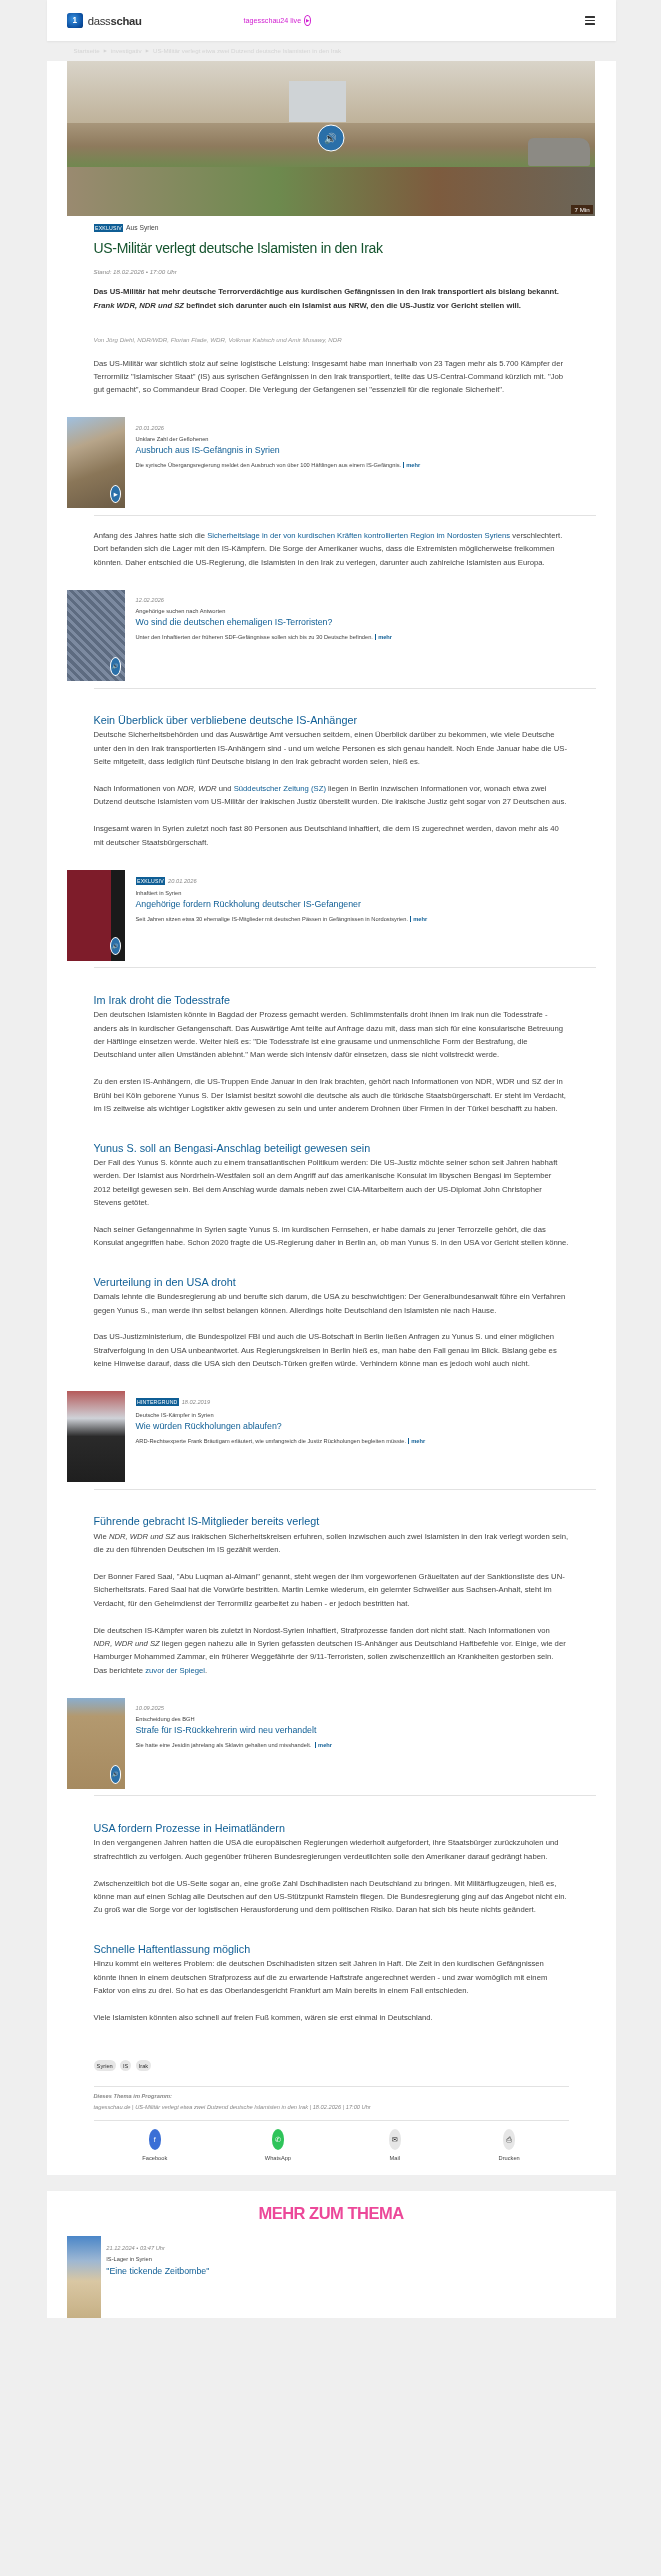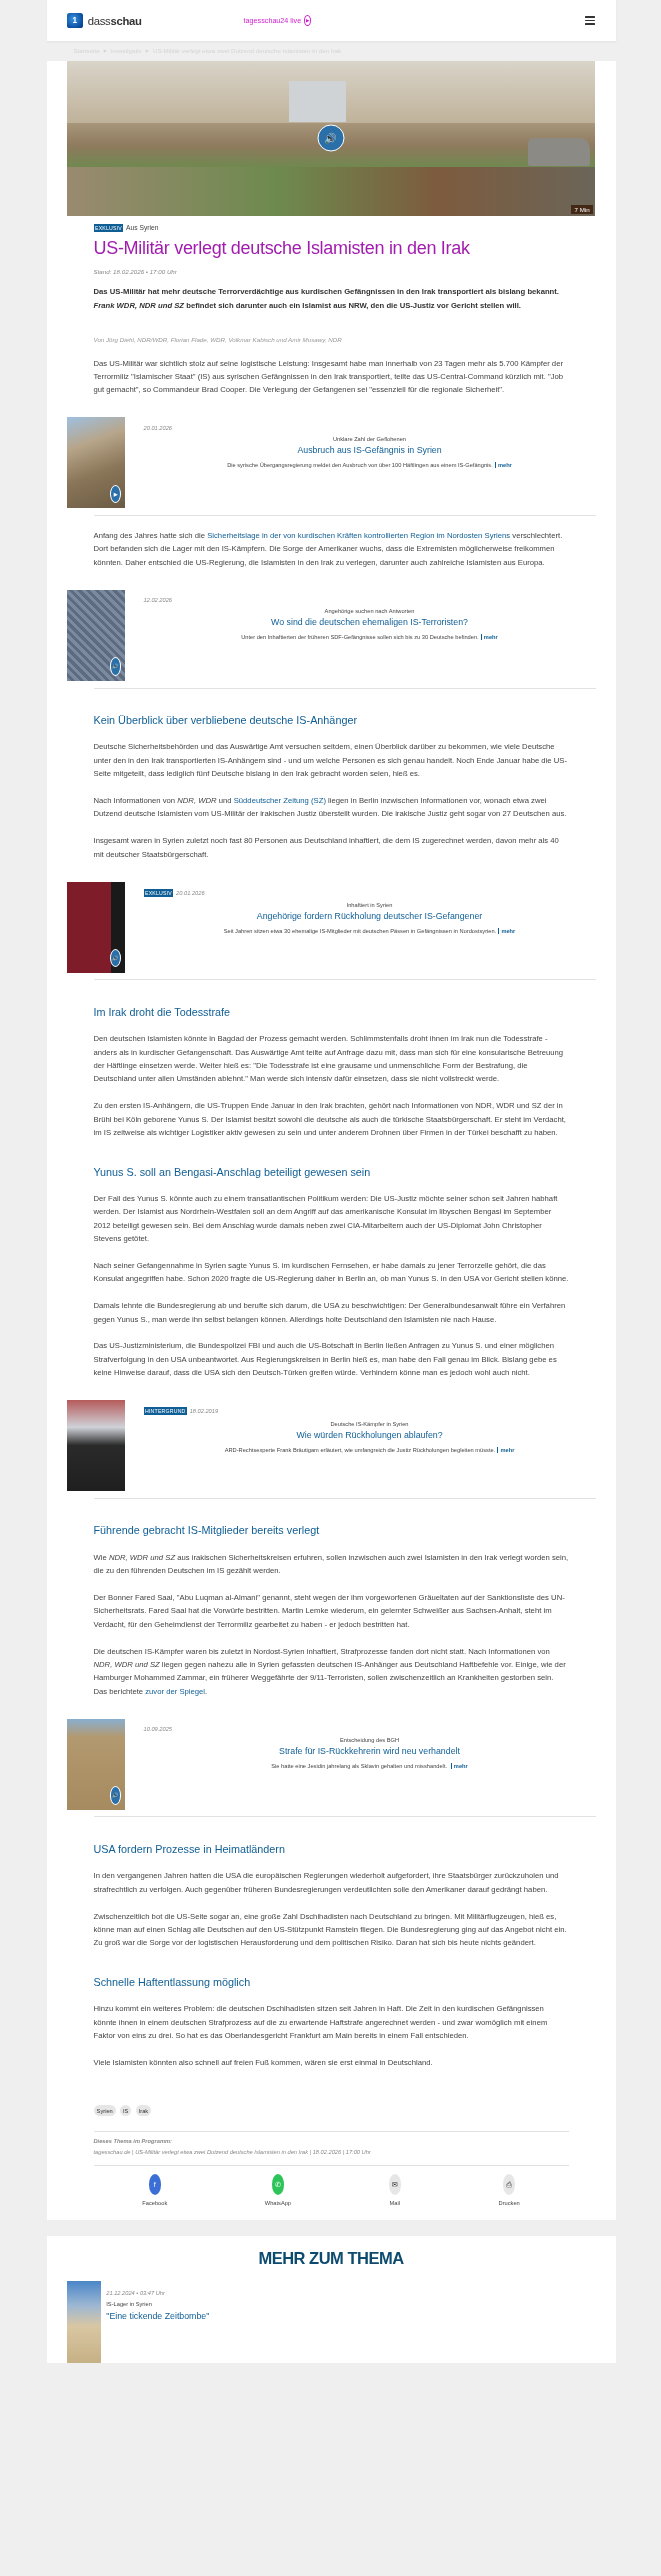--- a/index.html
+++ b/index.html
@@ -28,32 +28,32 @@
   .hero .wall { position:absolute; left:222px; top:20.6px; width:57px; height:41px; background:#cfd3d6; }
   .hero .car { position:absolute; left:461px; top:77px; width:62px; height:28px; background:#8c8a84; border-radius: 5.2px 10.3px 2.1px 2.1px; }
   .hero .grass { position:absolute; left:0; top:106px; width:100%; height:49px; background: linear-gradient(90deg,#9a8a70,#6d8a4e 40%,#7d5b3e 70%,#6b6558); }
   .hero-play { position:absolute; left: 50%; top: 50%; transform: translate(-50%,-50%); width: 27px; height: 27px; border-radius: 50%; background: #2a6fa8; border:1px solid #fff; display:flex; align-items:center; justify-content:center; color:#fff; font-size: 10.3px; cursor:pointer; }
   .hero-duration { position:absolute; right: 2.1px; bottom: 2.1px; background: rgba(60,30,10,0.85); color:#fff; font-size: 6.2px; padding: 1px 3.1px; }
 
   .article { padding: 0 47px; }
   .topline { margin-top: 8.2px; display:flex; align-items:center; gap: 2.6px; }
   .badge { background: #0f5e95; color: #fff; font-size: 5.2px; padding: 1px 1.5px; letter-spacing: 0.2px; }
   .dachzeile { font-size: 6.7px; color: #444; }
-  .headline { margin-top: 5.2px; font-size: 18px; line-height: 23px; color: #a21caf; font-weight: normal; letter-spacing: -0.3px; }
+  .headline { margin-top: 5.2px; font-size: 14px; line-height: 23px; color: #14532d; font-weight: normal; letter-spacing: -0.3px; }
   .stand { margin-top: 8.2px; font-size: 6.2px; color: #888; font-style: italic; }
   .intro { margin-top: 10.3px; font-size: 7.7px; line-height: 13.4px; font-weight: bold; color: #333; }
   .author { margin-top: 24px; font-size: 6.2px; color: #999; font-style: italic; }
   p.body { font-size: 7.7px; line-height: 13.4px; color: #444; margin-top: 13.4px; }
   p.body.first { }
   .link-u { color: #0f5e95; }
   h2.sub { font-size: 10.8px; color: #0f5e95; font-weight: normal; margin-top: 25px; line-height: 14.4px; }
-  h2.sub + p.body { margin-top: 13px; }
+  h2.sub + p.body { margin-top: 1px; }
 
   
-  .teaser { display:flex; gap: 19px; margin: 20.6px -27px 0; padding-bottom: 7.2px; position: relative; text-align: center; }
+  .teaser { display:flex; gap: 11px; margin: 20.6px -27px 0; padding-bottom: 7.2px; position: relative; }
   .teaser::after { content:""; position:absolute; left:27px; right:0; bottom:0; height:0.5px; background:#e2e2e2; }
   .teaser-img { width: 58px; height: 91px; flex: 0 0 58px; position: relative; }
   .teaser-img .ic { position:absolute; right: 3.1px; bottom: 5.2px; width: 11.3px; height: 18.5px; border-radius: 50%; background:#2a6fa8; border:0.8px solid #fff; color:#fff; font-size:5.2px; display:flex; align-items:center; justify-content:center; cursor:pointer; }
   .teaser-text { padding-top: 7.2px; flex:1; }
   .t-date { font-size: 5.7px; color: #888; font-style: italic; display:flex; gap:2.6px; align-items:center; }
   .t-date .badge { font-style: normal; }
   .t-dach { font-size: 5.7px; color: #444; margin-top: 5.2px; }
   .t-title { font-size: 8.8px; color: #0f5e95; margin-top: 2.1px; line-height: 12px; }
   .t-desc { font-size: 5.7px; color: #444; line-height: 11.3px; margin-top: 4.1px; }
   .mehr { color: #0f5e95; font-weight: bold; border-left: 0.5px solid #0f5e95; padding-left: 2.1px; margin-left: 2.1px; cursor:pointer; }
@@ -68,21 +68,21 @@
   .tag { background:#e6e6e6; border-radius: 6.2px; padding: 2.6px 3.1px; font-size: 5.7px; color:#333; cursor:pointer; }
   .divider { height:0.5px; background:#e2e2e2; margin-top: 14.4px; }
   .prog-label { font-size: 5.7px; color:#888; font-style: italic; font-weight:bold; margin-top: 7.2px; }
   .prog-text { font-size: 5.7px; color:#888; font-style: italic; margin-top: 3.1px; line-height: 9.3px; }
   .share { display:flex; justify-content: space-around; padding: 8.2px 0 14.4px; margin-top: 8.2px; border-top:0.5px solid #e2e2e2; }
   .share-item { display:flex; flex-direction:column; align-items:center; gap: 5.2px; cursor:pointer; }
   .share-circle { width: 12.4px; height: 20.6px; border-radius: 50%; display:flex; align-items:center; justify-content:center; font-size: 7.2px; color:#fff; }
   .share-label { font-size: 5.7px; color:#444; }
 
   .more { margin-top: 15.5px; background:#fff; padding: 13.4px 20.6px 0; width: 569px; margin-left:auto; margin-right:auto; }
-  .more-title { text-align:center; font-size: 16.5px; color:#0c4a6e; letter-spacing: -0.5px; }
+  .more-title { text-align:center; font-size: 16.5px; color:#ec4899; letter-spacing: -0.5px; }
   .more-grid { display:grid; grid-template-columns: 1fr 1fr; gap: 20.6px; margin-top: 12.4px; }
   .more-card { display:flex; gap: 5.2px; }
   .more-img { width: 34px; height: 82px; flex: 0 0 34px; }
   .more-text { padding-top: 9.3px; }
   .more-date { font-size: 5.7px; color:#888; font-style:italic; }
   .more-dach { font-size: 5.7px; color:#444; margin-top: 5.2px; }
   .more-head { font-size: 8.8px; color:#0f5e95; margin-top: 3.1px; line-height: 13.4px; }
 </style>
 </head>
 <body>
@@ -182,20 +182,21 @@
     </div>
 
     <h2 class="sub">Im Irak droht die Todesstrafe</h2>
     <p class="body">Den deutschen Islamisten könnte in Bagdad der Prozess gemacht werden. Schlimmstenfalls droht ihnen im Irak nun die Todesstrafe - anders als in kurdischer Gefangenschaft. Das Auswärtige Amt teilte auf Anfrage dazu mit, dass man sich für eine konsularische Betreuung der Häftlinge einsetzen werde. Weiter hieß es: "Die Todesstrafe ist eine grausame und unmenschliche Form der Bestrafung, die Deutschland unter allen Umständen ablehnt." Man werde sich intensiv dafür einsetzen, dass sie nicht vollstreckt werde.</p>
     <p class="body">Zu den ersten IS-Anhängern, die US-Truppen Ende Januar in den Irak brachten, gehört nach Informationen von NDR, WDR und SZ der in Brühl bei Köln geborene Yunus S. Der Islamist besitzt sowohl die deutsche als auch die türkische Staatsbürgerschaft. Er steht im Verdacht, im IS zeitweise als wichtiger Logistiker aktiv gewesen zu sein und unter anderem Drohnen über Firmen in der Türkei beschafft zu haben.</p>
 
     <h2 class="sub">Yunus S. soll an Bengasi-Anschlag beteiligt gewesen sein</h2>
     <p class="body">Der Fall des Yunus S. könnte auch zu einem transatlantischen Politikum werden: Die US-Justiz möchte seiner schon seit Jahren habhaft werden. Der Islamist aus Nordrhein-Westfalen soll an dem Angriff auf das amerikanische Konsulat im libyschen Bengasi im September 2012 beteiligt gewesen sein. Bei dem Anschlag wurde damals neben zwei CIA-Mitarbeitern auch der US-Diplomat John Christopher Stevens getötet.</p>
     <p class="body">Nach seiner Gefangennahme in Syrien sagte Yunus S. im kurdischen Fernsehen, er habe damals zu jener Terrorzelle gehört, die das Konsulat angegriffen habe. Schon 2020 fragte die US-Regierung daher in Berlin an, ob man Yunus S. in den USA vor Gericht stellen könne.</p>
 
+    <h2 class="sub">Verurteilung in den USA droht</h2>
     <p class="body">Damals lehnte die Bundesregierung ab und berufte sich darum, die USA zu beschwichtigen: Der Generalbundesanwalt führe ein Verfahren gegen Yunus S., man werde ihn selbst belangen können. Allerdings holte Deutschland den Islamisten nie nach Hause.</p>
     <p class="body">Das US-Justizministerium, die Bundespolizei FBI und auch die US-Botschaft in Berlin ließen Anfragen zu Yunus S. und einer möglichen Strafverfolgung in den USA unbeantwortet. Aus Regierungskreisen in Berlin hieß es, man habe den Fall genau im Blick. Bislang gebe es keine Hinweise darauf, dass die USA sich den Deutsch-Türken greifen würde. Verhindern könne man es jedoch wohl auch nicht.</p>
 
     <div class="teaser">
       <div class="teaser-img img-man"></div>
       <div class="teaser-text">
         <div class="t-date">
             <span class="badge">HINTERGRUND</span>
             <span>18.02.2019</span>
           </div>

